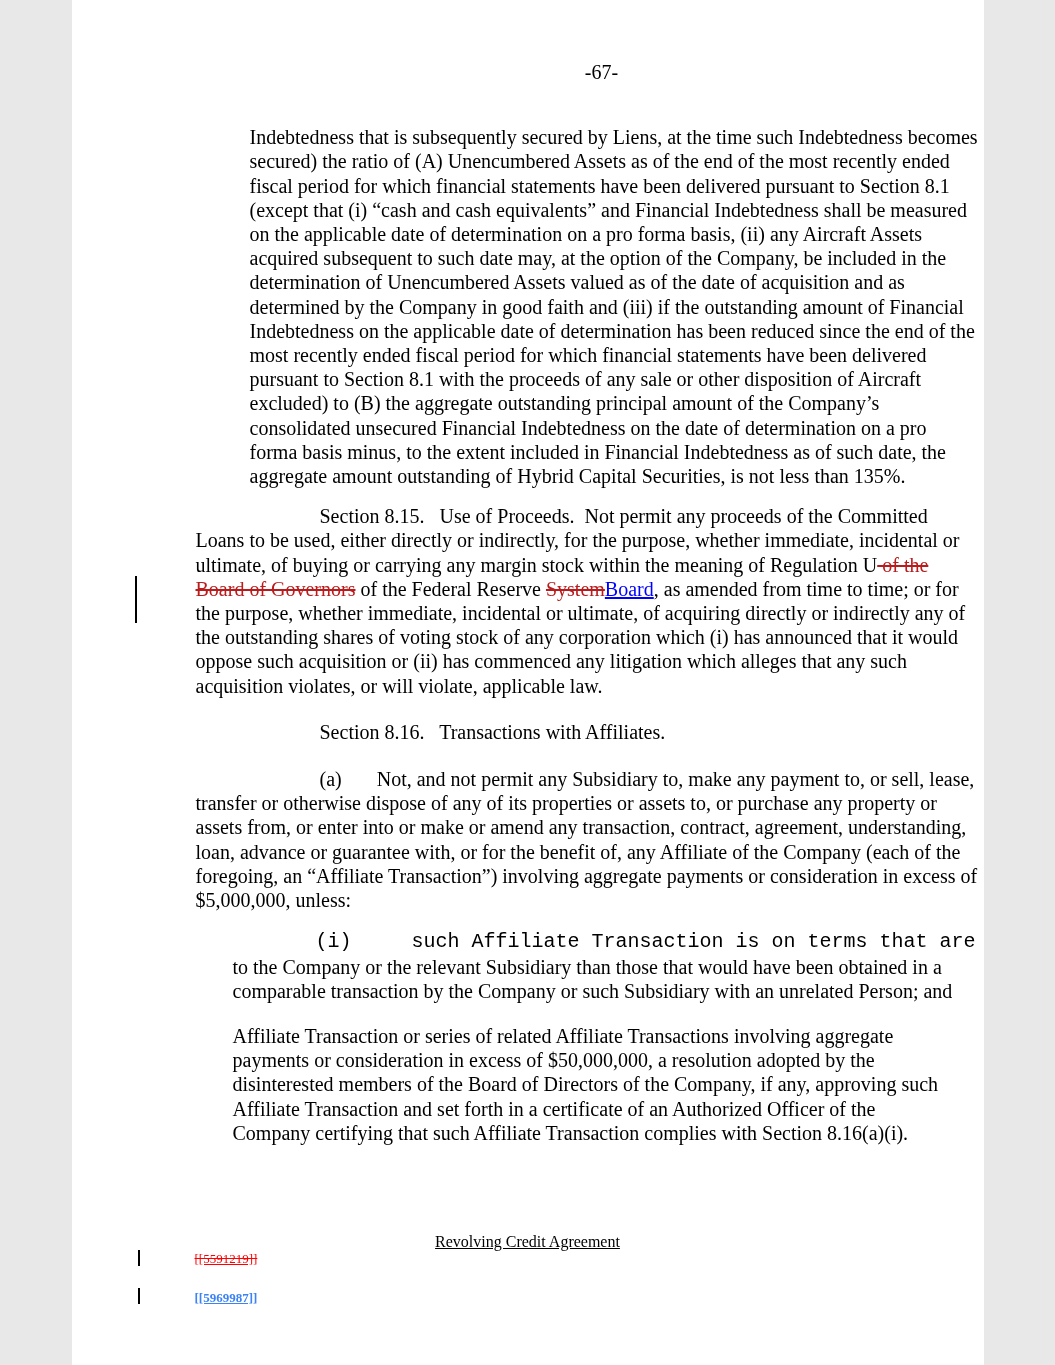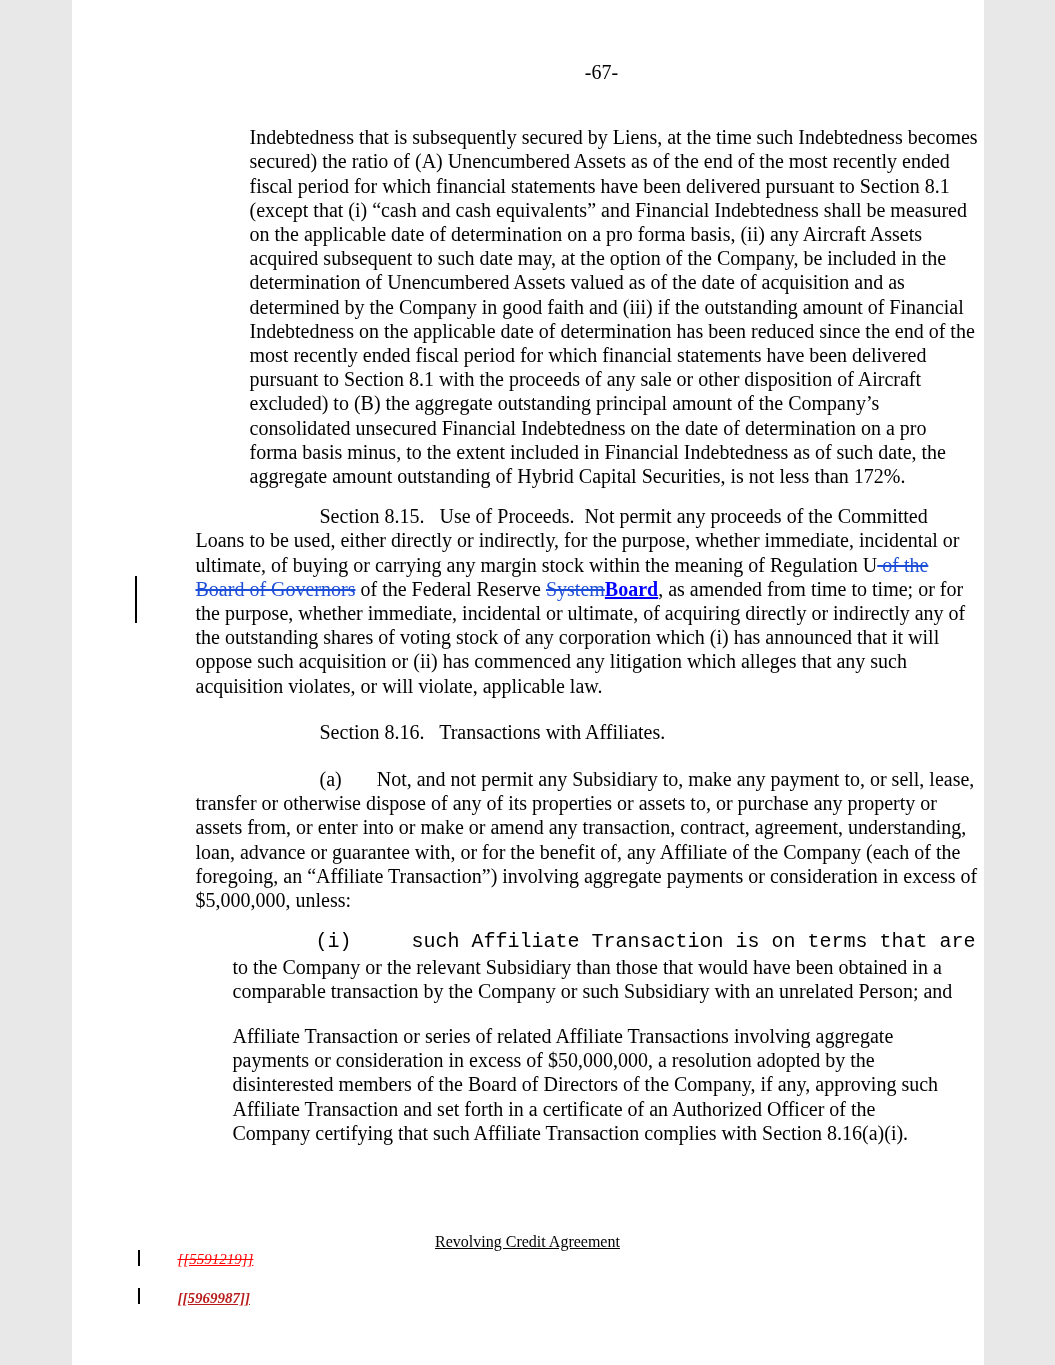--- a/index.html
+++ b/index.html
@@ -29,42 +29,41 @@
   .b-heading .line.first { text-indent: 124px; }
   .b-sub { margin-left: 37px; }
   .b-sub .line.first { text-indent: 83px; font-family: Liberation Mono, monospace; }
   
   [data-name="indebtedness-clause"]      { margin-bottom: 16px; }
   [data-name="section-8-15-paragraph"]   { margin-bottom: 22px; }
   [data-name="section-8-16-heading"]     { margin-bottom: 23px; }
   [data-name="subsection-a-paragraph"]   { margin-bottom: 18px; }
   [data-name="clause-i-paragraph"]       { margin-bottom: 21px; }
   
-  .seg-del { color: #1d4ed8; text-decoration: line-through; }
-  .seg-ins { color: #0000ff; font-weight: bold; text-decoration: underline; }
+  .seg-del { color: #b91c1c; text-decoration: line-through; }
+  .seg-ins { color: #0000ff; font-weight: normal; text-decoration: underline; }
   .seg-u   { }
   
   .footer-title {
     position: absolute;
     left: 0; width: 100%;
     top: 1230px;
     text-align: center;
     font-size: 16px;
     line-height: 24.2px;
     text-decoration: underline;
   }
   .doc-id {
     position: absolute;
-    left: 106px;
-    font-size: 15px;
+    left: 123px;
+    font-size: 13px;
     line-height: 18px;
-    font-style: italic;
   }
   .doc-id-deleted  { top: 1250px; color: #ff0000; text-decoration: underline line-through; }
-  .doc-id-inserted { top: 1289px; color: #b91c1c; font-weight: bold; text-decoration: underline; }
+  .doc-id-inserted { top: 1289px; color: #3b82f6; font-weight: bold; text-decoration: underline; }
   
   .change-bar { position: absolute; width: 2px; background: #000000; }
   .bar-815   { left: 63px; top: 576px;  height: 47px; }
   .bar-id1   { left: 66px; top: 1250px; height: 16px; }
   .bar-id2   { left: 66px; top: 1288px; height: 16px; }
 </style>
 </head>
 <body>
 
 <div class="page" data-name="document-page">
@@ -80,29 +79,29 @@
         <div class="line" data-name="text-line"><span class="seg-p" data-name="text-run">on the applicable date of determination on a pro forma basis, (ii) any Aircraft Assets</span></div>
         <div class="line" data-name="text-line"><span class="seg-p" data-name="text-run">acquired subsequent to such date may, at the option of the Company, be included in the</span></div>
         <div class="line" data-name="text-line"><span class="seg-p" data-name="text-run">determination of Unencumbered Assets valued as of the date of acquisition and as</span></div>
         <div class="line" data-name="text-line"><span class="seg-p" data-name="text-run">determined by the Company in good faith and (iii) if the outstanding amount of Financial</span></div>
         <div class="line" data-name="text-line"><span class="seg-p" data-name="text-run">Indebtedness on the applicable date of determination has been reduced since the end of the</span></div>
         <div class="line" data-name="text-line"><span class="seg-p" data-name="text-run">most recently ended fiscal period for which financial statements have been delivered</span></div>
         <div class="line" data-name="text-line"><span class="seg-p" data-name="text-run">pursuant to Section 8.1 with the proceeds of any sale or other disposition of Aircraft</span></div>
         <div class="line" data-name="text-line"><span class="seg-p" data-name="text-run">excluded) to (B) the aggregate outstanding principal amount of the Company’s</span></div>
         <div class="line" data-name="text-line"><span class="seg-p" data-name="text-run">consolidated unsecured Financial Indebtedness on the date of determination on a pro</span></div>
         <div class="line" data-name="text-line"><span class="seg-p" data-name="text-run">forma basis minus, to the extent included in Financial Indebtedness as of such date, the</span></div>
-        <div class="line" data-name="text-line"><span class="seg-p" data-name="text-run">aggregate amount outstanding of Hybrid Capital Securities, is not less than 172%.</span></div>
+        <div class="line" data-name="text-line"><span class="seg-p" data-name="text-run">aggregate amount outstanding of Hybrid Capital Securities, is not less than 135%.</span></div>
       </div>
       <div class="block b-para" data-name="section-8-15-paragraph">
         <div class="line first" data-name="text-line"><span class="seg-p" data-name="text-run">Section 8.15.   </span><span class="seg-u" data-name="underlined-text">Use of Proceeds</span><span class="seg-p" data-name="text-run">.  Not permit any proceeds of the Committed</span></div>
         <div class="line" data-name="text-line"><span class="seg-p" data-name="text-run">Loans to be used, either directly or indirectly, for the purpose, whether immediate, incidental or</span></div>
         <div class="line" data-name="text-line"><span class="seg-p" data-name="text-run">ultimate, of buying or carrying any margin stock within the meaning of Regulation U</span><span class="seg-del" data-name="deleted-text"> of the</span></div>
         <div class="line" data-name="text-line"><span class="seg-del" data-name="deleted-text">Board of Governors</span><span class="seg-p" data-name="text-run"> of the Federal Reserve </span><span class="seg-del" data-name="deleted-text">System</span><span class="seg-ins" data-name="inserted-text">Board</span><span class="seg-p" data-name="text-run">, as amended from time to time; or for</span></div>
         <div class="line" data-name="text-line"><span class="seg-p" data-name="text-run">the purpose, whether immediate, incidental or ultimate, of acquiring directly or indirectly any of</span></div>
-        <div class="line" data-name="text-line"><span class="seg-p" data-name="text-run">the outstanding shares of voting stock of any corporation which (i) has announced that it will</span></div>
+        <div class="line" data-name="text-line"><span class="seg-p" data-name="text-run">the outstanding shares of voting stock of any corporation which (i) has announced that it would</span></div>
         <div class="line" data-name="text-line"><span class="seg-p" data-name="text-run">oppose such acquisition or (ii) has commenced any litigation which alleges that any such</span></div>
         <div class="line" data-name="text-line"><span class="seg-p" data-name="text-run">acquisition violates, or will violate, applicable law.</span></div>
       </div>
       <div class="block b-heading" data-name="section-8-16-heading">
         <div class="line first" data-name="text-line"><span class="seg-p" data-name="text-run">Section 8.16.   </span><span class="seg-u" data-name="underlined-text">Transactions with Affiliates</span><span class="seg-p" data-name="text-run">.</span></div>
       </div>
       <div class="block b-para" data-name="subsection-a-paragraph">
         <div class="line first" data-name="text-line"><span class="seg-p" data-name="text-run">(a)       Not, and not permit any Subsidiary to, make any payment to, or sell, lease,</span></div>
         <div class="line" data-name="text-line"><span class="seg-p" data-name="text-run">transfer or otherwise dispose of any of its properties or assets to, or purchase any property or</span></div>
         <div class="line" data-name="text-line"><span class="seg-p" data-name="text-run">assets from, or enter into or make or amend any transaction, contract, agreement, understanding,</span></div>

